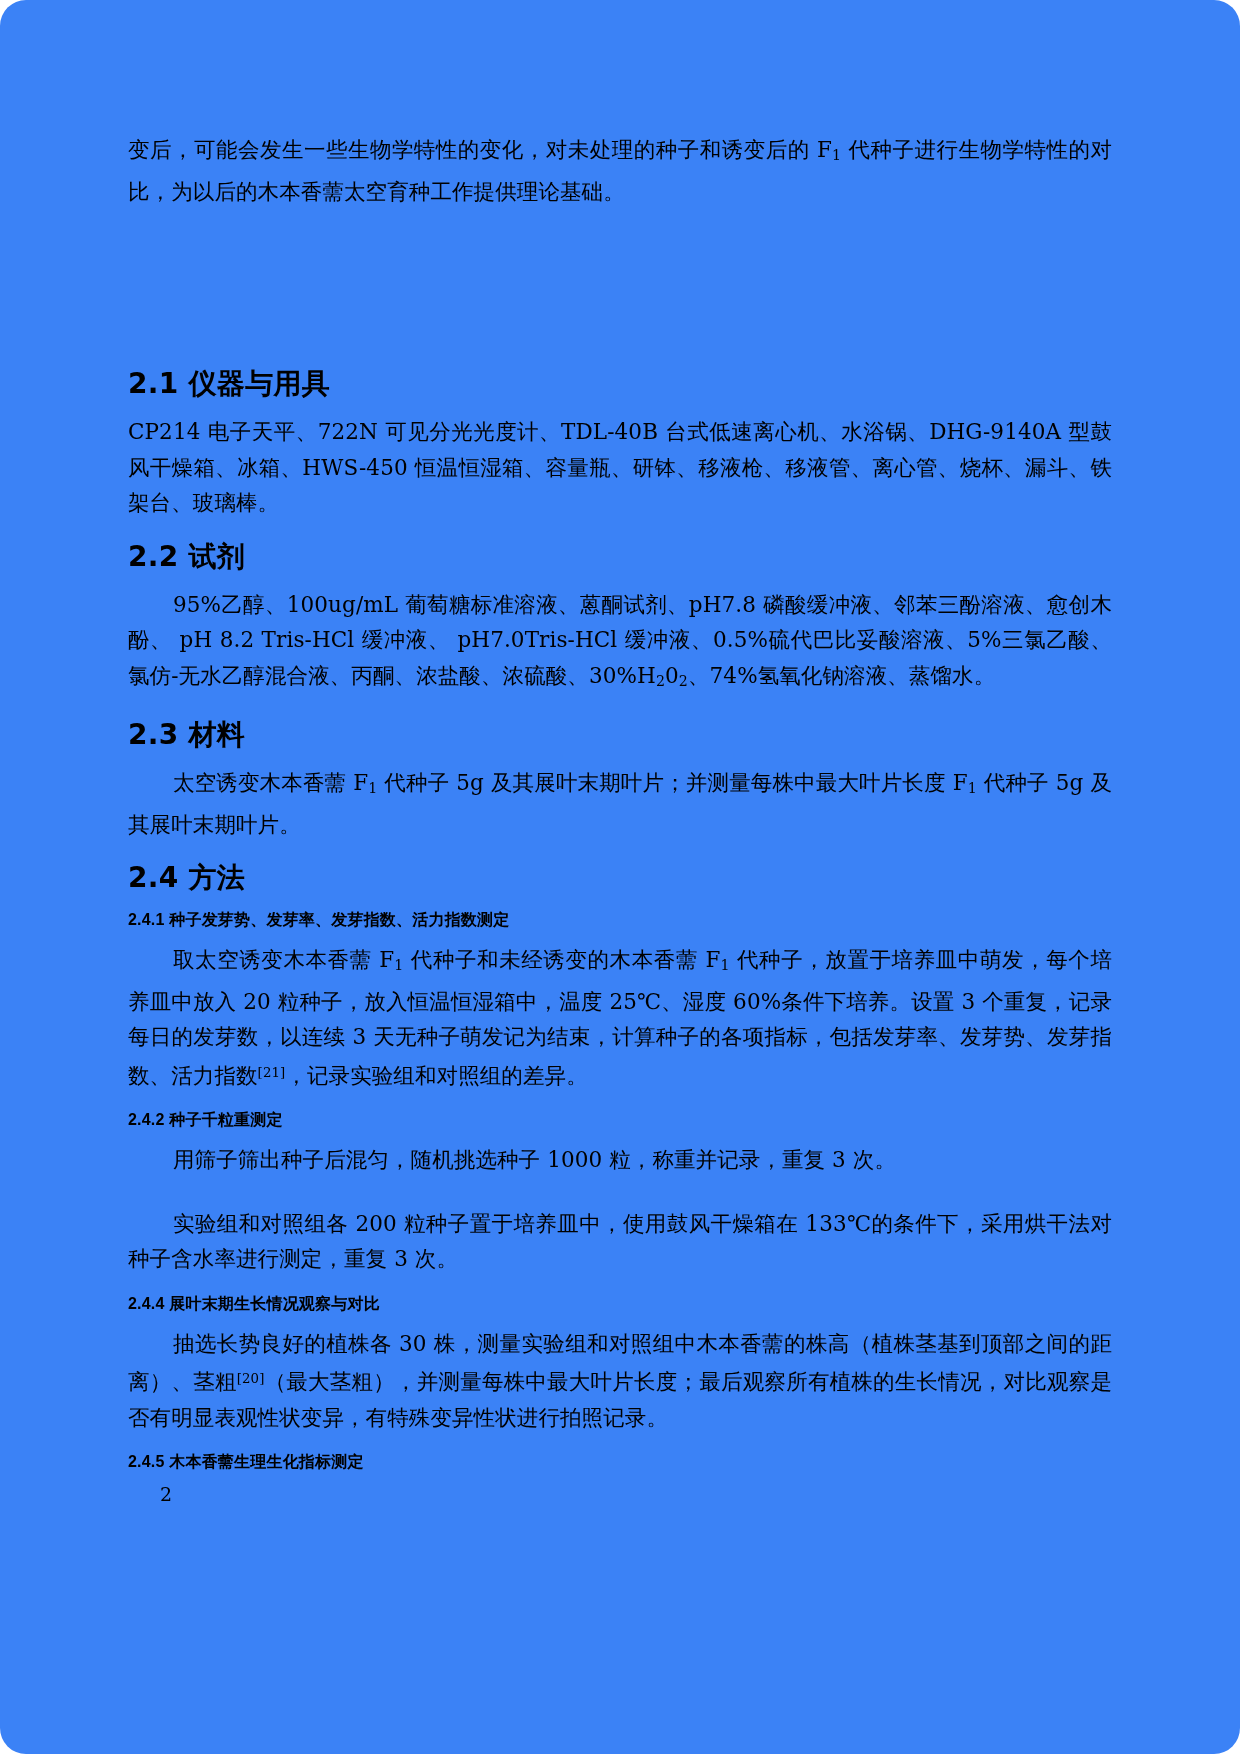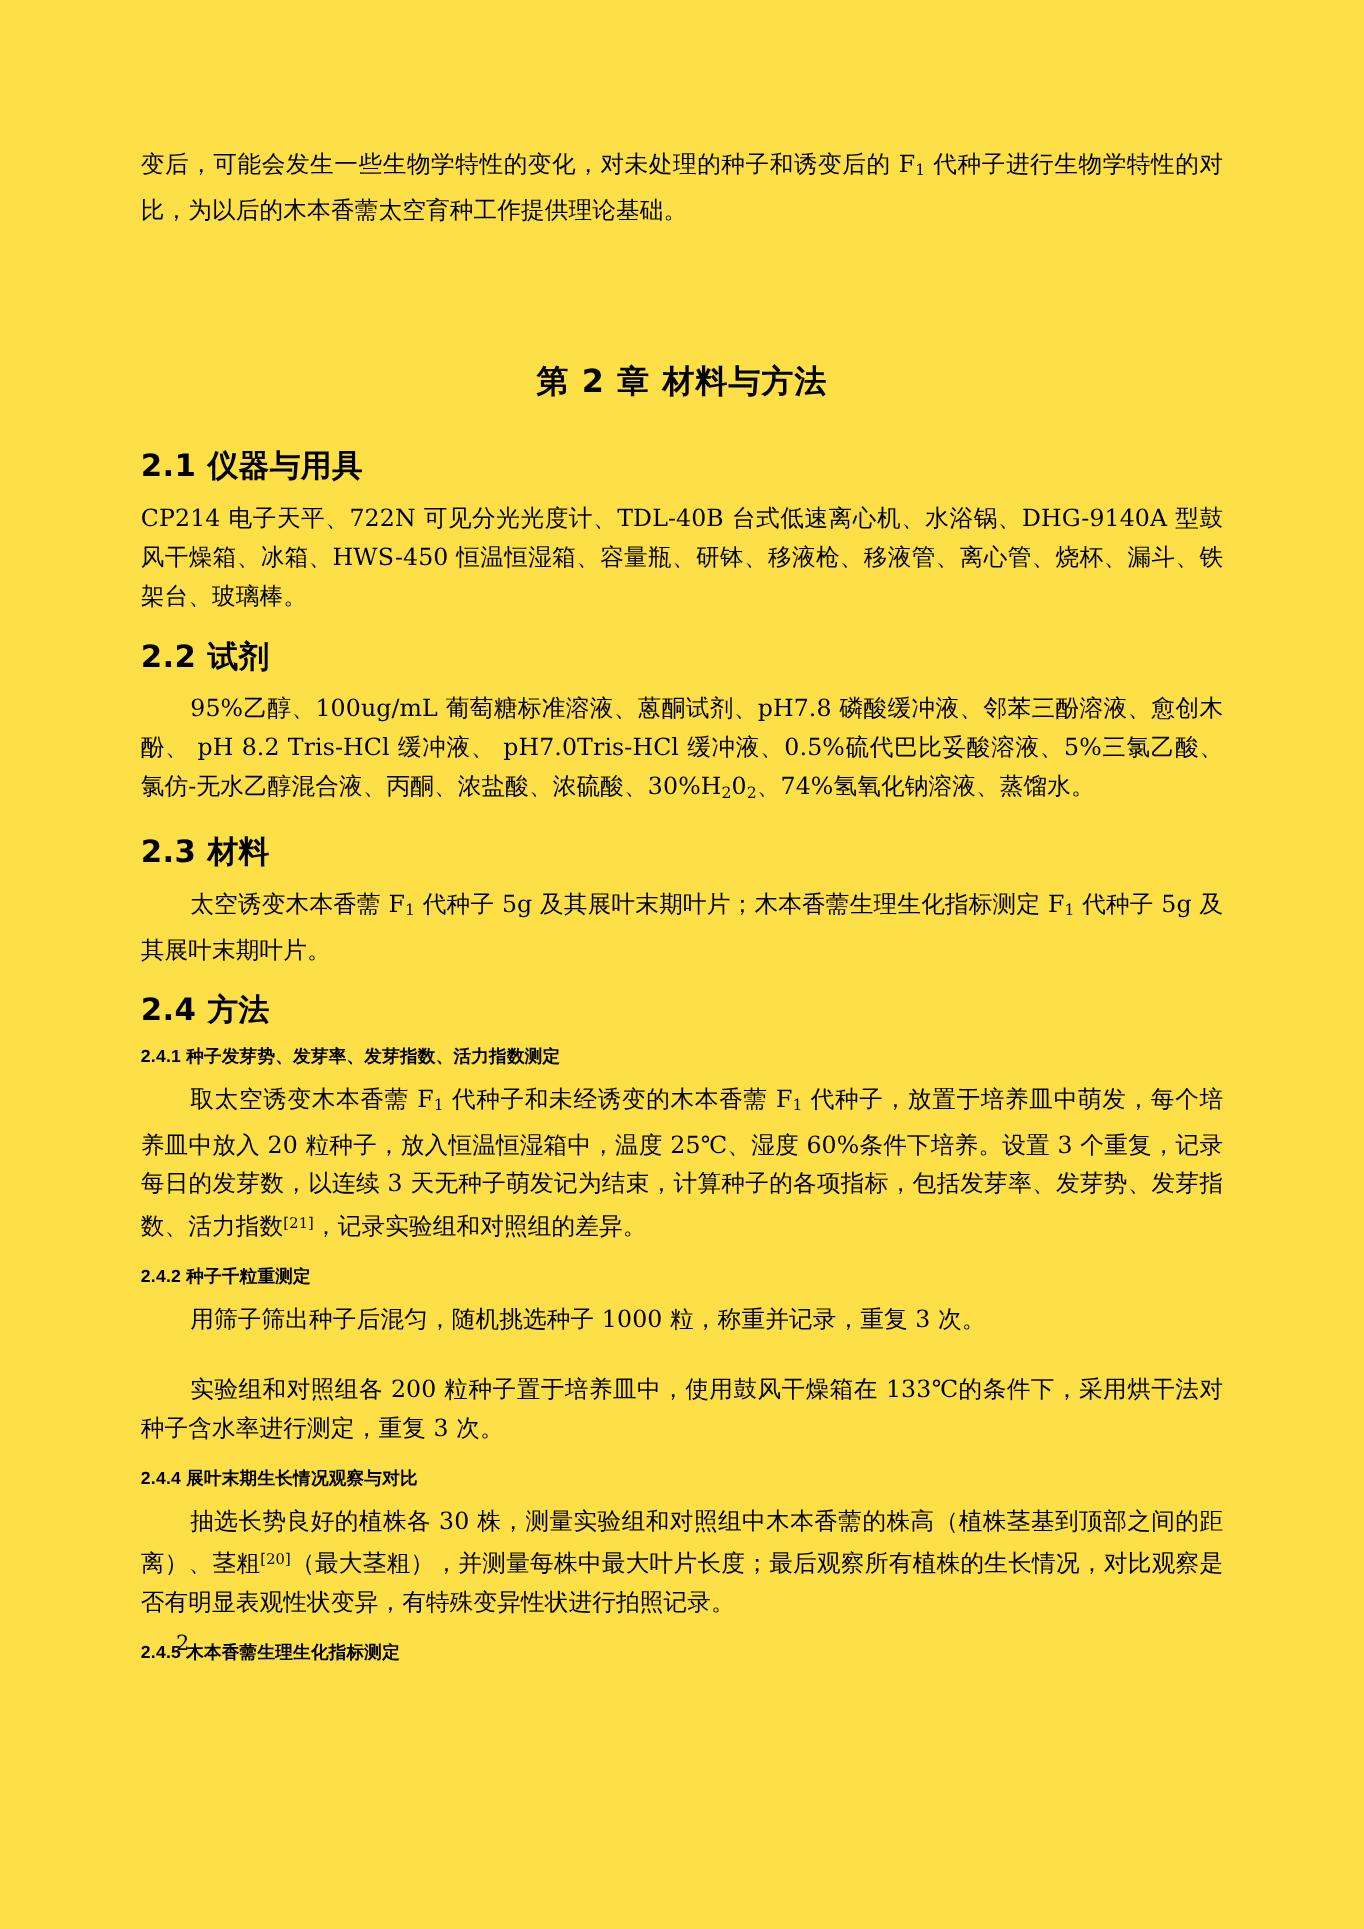--- a/index.html
+++ b/index.html
@@ -13,21 +13,22 @@
     position: relative;
     font-family: "DejaVu Serif", "Liberation Serif", serif;
     color: #000000;
     overflow: hidden;
   }
   .page {
     position: absolute;
     left: 0; top: 0;
     width: 1240px;
     height: 1754px;
-    background: #fde047;
+    background: #3b82f6;
+    border-radius: 26px;
   }
   .content {
     position: absolute;
     left: 128px;
     top: 132px;
     width: 984px;
   }
 
   
   .para {
@@ -94,39 +95,38 @@
 <body>
 
 <div class="page">
 
   <div class="content">
 
     <p class="para">变后，可能会发生一些生物学特性的变化，对未处理的种子和诱变后的 F<sub>1</sub> 代种子进行生物学特性的对比，为以后的木本香薷太空育种工作提供理论基础。</p>
 
     <div class="sp-intro"></div>
 
-    <h1 class="chapter-title">第 2 章    材料与方法</h1>
 
     <div class="sp-after-title"></div>
 
     <h2 class="h2">2.1 仪器与用具</h2>
     <div class="sp-d"></div>
     <p class="para">CP214 电子天平、722N 可见分光光度计、TDL-40B 台式低速离心机、水浴锅、DHG-9140A 型鼓风干燥箱、冰箱、HWS-450 恒温恒湿箱、容量瓶、研钵、移液枪、移液管、离心管、烧杯、漏斗、铁架台、玻璃棒。</p>
 
     <div class="sp-b"></div>
 
     <h2 class="h2">2.2  试剂</h2>
     <div class="sp-d"></div>
     <p class="para indent"><span>95%乙醇、100ug/mL 葡萄糖标准溶液、蒽酮试剂、pH7.8 磷酸缓冲液、邻苯三酚溶液、愈创木酚、 pH 8.2 Tris-HCl 缓冲液、 pH7.0Tris-HCl 缓冲液、0.5%硫代巴比妥酸溶液、5%三氯乙酸、氯仿-无水乙醇混合液、丙酮、浓盐酸、浓硫酸、30%H</span><sub>2</sub><span>0</span><sub>2</sub><span>、74%氢氧化钠溶液、蒸馏水。</span></p>
 
     <div class="sp-b"></div>
 
     <h2 class="h2">2.3  材料</h2>
     <div class="sp-d"></div>
-    <p class="para indent"><span>太空诱变木本香薷 F</span><sub>1</sub><span> 代种子 5g 及其展叶末期叶片；木本香薷生理生化指标测定 F</span><sub>1</sub><span> 代种子 5g 及其展叶末期叶片。</span></p>
+    <p class="para indent"><span>太空诱变木本香薷 F</span><sub>1</sub><span> 代种子 5g 及其展叶末期叶片；并测量每株中最大叶片长度 F</span><sub>1</sub><span> 代种子 5g 及其展叶末期叶片。</span></p>
 
     <div class="sp-b"></div>
 
     <h2 class="h2">2.4 方法</h2>
 
     <div class="sp-c"></div>
 
     <h3 class="h3">2.4.1 种子发芽势、发芽率、发芽指数、活力指数测定</h3>
     <div class="sp-d"></div>
     <p class="para indent"><span>取太空诱变木本香薷 F</span><sub>1</sub><span> 代种子和未经诱变的木本香薷 F</span><sub>1</sub><span> 代种子，放置于培养皿中萌发，每个培养皿中放入 20 粒种子，放入恒温恒湿箱中，温度 25℃、湿度 60%条件下培养。设置 3 个重复，记录每日的发芽数，以连续 3 天无种子萌发记为结束，计算种子的各项指标，包括发芽率、发芽势、发芽指数、活力指数</span><sup>[21]</sup><span>，记录实验组和对照组的差异。</span></p>

